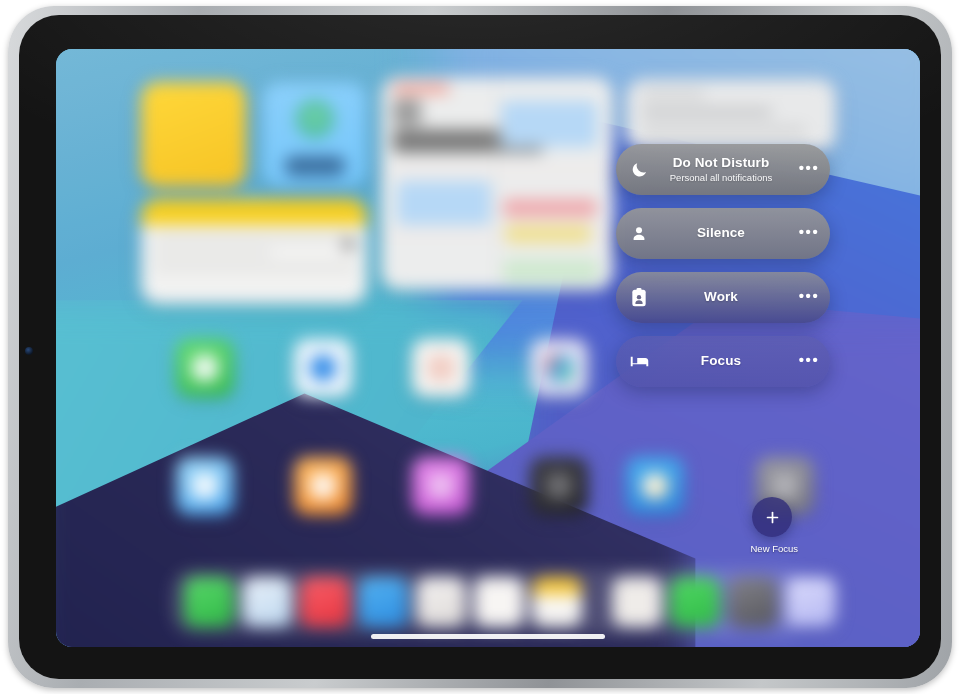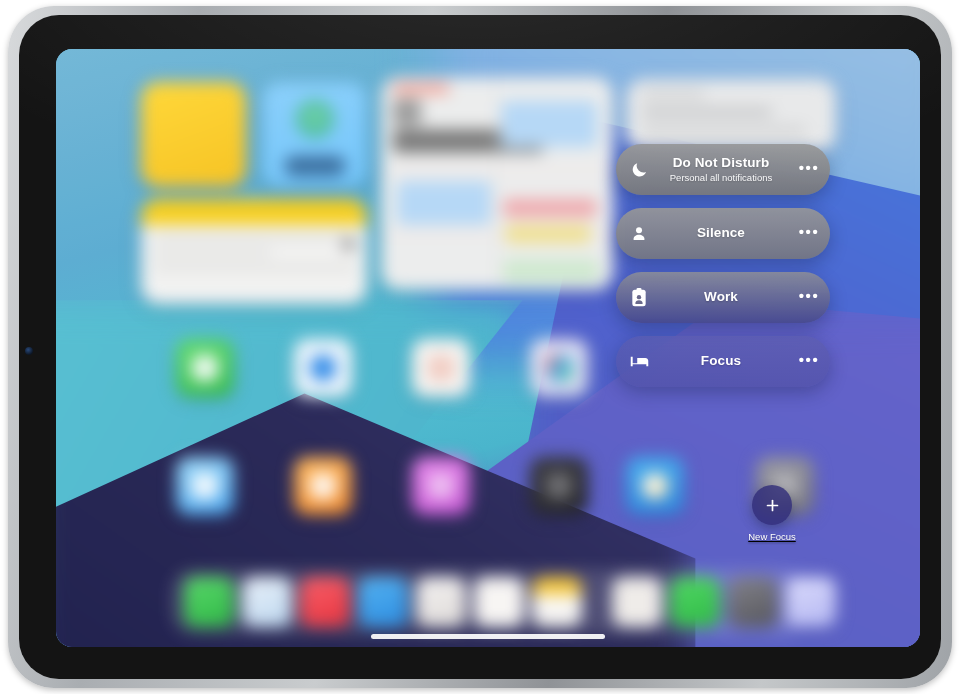--- a/index.html
+++ b/index.html
@@ -131,21 +131,21 @@
   .p4 .tint{background:linear-gradient(180deg,rgba(92,92,170,.62),rgba(78,78,160,.62));}
 
   .pill .ico{position:relative;z-index:2;width:46px;display:flex;align-items:center;justify-content:center;color:#fff;}
   .pill .ico svg{display:block;}
   .pill .labels{position:relative;z-index:2;flex:1;text-align:center;color:#fff;line-height:1.05;padding-right:8px;}
   .pill .t{font-size:13.5px;font-weight:600;letter-spacing:.1px;text-shadow:0 1px 2px rgba(0,0,0,.22);}
   .pill .s{font-size:9.5px;font-weight:400;margin-top:2px;opacity:.95;text-shadow:0 1px 2px rgba(0,0,0,.22);}
   .pill .more{position:relative;z-index:2;width:42px;color:#fff;font-size:15px;letter-spacing:1.6px;text-align:center;font-weight:700;line-height:1;padding-bottom:4px;}
 
   
-  .newfocus{position:absolute;left:690px;top:436px;width:52px;text-align:center;text-decoration:underline;}
+  .newfocus{position:absolute;left:690px;top:448px;width:52px;text-align:right;}
   .nf-circle{
     width:40px;height:40px;border-radius:50%;margin:0 auto;
     background:rgba(47,44,120,.82);
     display:flex;align-items:center;justify-content:center;
     box-shadow:0 4px 12px rgba(10,18,48,.3);
   }
   .nf-circle svg{display:block;}
   .nf-label{margin-top:6px;font-size:9.5px;color:#fff;text-shadow:0 1px 2px rgba(0,0,0,.38);white-space:nowrap;}
 </style>
 </head>

